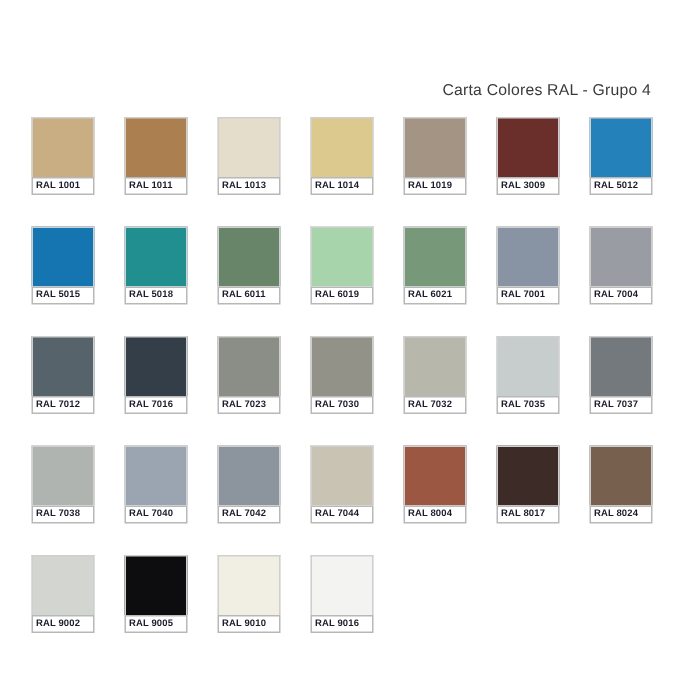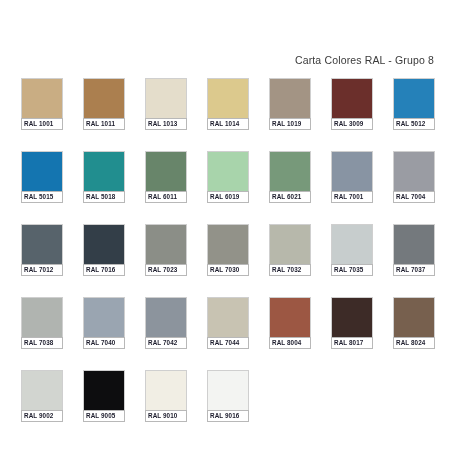--- a/index.html
+++ b/index.html
@@ -65,21 +65,21 @@
     white-space: nowrap;
     overflow: hidden;
     font-family: "Liberation Sans", sans-serif;
   }
 </style>
 </head>
 <body>
 
 <div id="chart-page">
 
-  <div id="chart-title">Carta Colores RAL - Grupo 8</div>
+  <div id="chart-title">Carta Colores RAL - Grupo 4</div>
 
   <div id="swatch-grid">
       <div class="swatch-row">
         <div class="swatch-cell">
           <div class="swatch-color" style="background: rgb(201, 173, 131);"></div>
           <div class="swatch-label">RAL 1001</div>
         </div>
         <div class="swatch-cell">
           <div class="swatch-color" style="background: rgb(171, 127, 79);"></div>
           <div class="swatch-label">RAL 1011</div>

